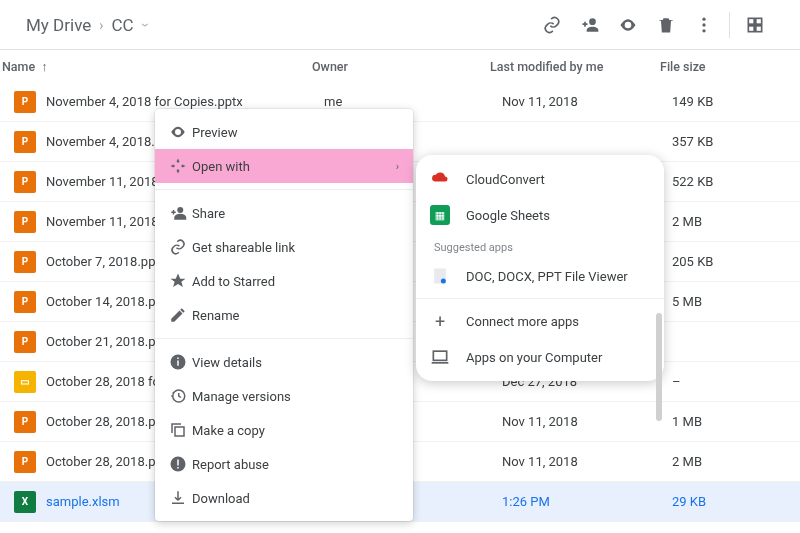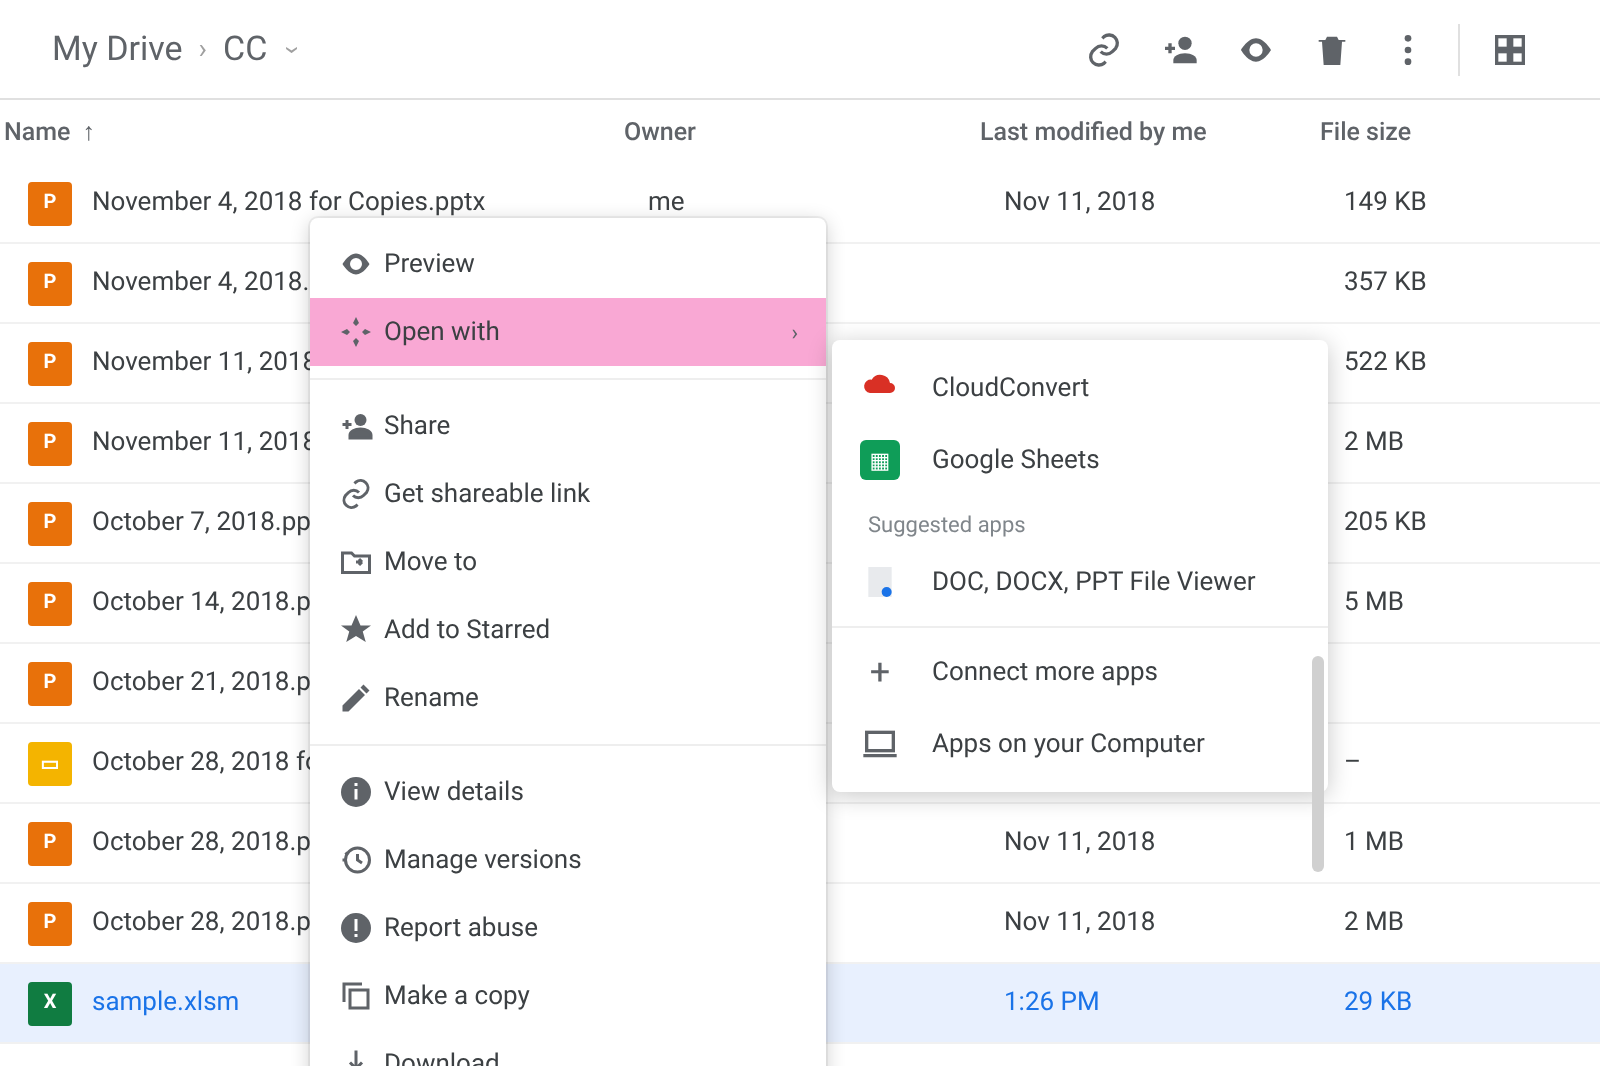--- a/index.html
+++ b/index.html
@@ -24,21 +24,21 @@
 .fi-sl{background:#f4b400}
 .fi-xl{background:#107c41}
 .fname{flex:0 0 278px;white-space:nowrap;overflow:hidden;text-overflow:ellipsis}
 .menu{position:absolute;top:109px;left:155px;width:258px;background:#fff;border-radius:4px;box-shadow:0 2px 10px rgba(0,0,0,.2),0 0 0 1px rgba(0,0,0,.05);padding:6px 0;z-index:10}
 .mitem{height:34px;display:flex;align-items:center;padding:0 14px;gap:5px;color:#3c4043;font-size:13px;cursor:pointer}
 .mitem:hover,.mitem.hl{background:#f9a8d4}
 .mitem .ic{width:18px;height:18px;display:flex;align-items:center;justify-content:center;color:#5f6368}
 .mitem .ic svg{width:18px;height:18px}
 .mitem .arr{margin-left:auto;color:#5f6368;font-size:11px}
 .mdiv{height:1px;background:#eee;margin:6px 0}
-.sub{position:absolute;top:170px;left:416px;width:248px;background:#fff;border-radius:4px;box-shadow:0 2px 12px rgba(0,0,0,.22);padding:6px 0;z-index:11}
+.sub{position:absolute;top:155px;left:416px;width:248px;background:#fff;border-radius:16px;box-shadow:0 2px 12px rgba(0,0,0,.22);padding:6px 0;z-index:11}
 .sitem{height:36px;display:flex;align-items:center;padding:0 14px;gap:16px;font-size:13px;cursor:pointer}
 .sicon{width:20px;height:20px;border-radius:3px;display:flex;align-items:center;justify-content:center}
 .shdr{padding:8px 18px 4px;font-size:11px;color:#80868b}
 .sdiv{height:1px;background:#eee;margin:4px 0}
 .scrollh{position:absolute;right:2px;top:158px;width:6px;height:108px;background:#d0d0d0;border-radius:3px}
 </style>
 </head>
 <body>
 
 <div class="topbar">
@@ -211,29 +211,20 @@
       <span class="ic">
         <svg viewBox="0 0 24 24" fill="none" stroke="currentColor" stroke-width="2">
           <path d="M10 13a5 5 0 0 0 7 0l2-2a5 5 0 0 0-7-7l-1 1"></path>
           <path d="M14 11a5 5 0 0 0-7 0l-2 2a5 5 0 0 0 7 7l1-1"></path>
         </svg>
       </span>
       <span>Get shareable link</span>
     </div>
   <div class="mitem">
       <span class="ic">
-        <svg viewBox="0 0 24 24" fill="none" stroke="currentColor" stroke-width="2">
-          <path d="M3 6h6l2 2h10v11H3z"></path>
-          <path d="M12 12h4m0 0l-2-2m2 2l-2 2"></path>
-        </svg>
-      </span>
-      <span>Move to</span>
-    </div>
-  <div class="mitem">
-      <span class="ic">
         <svg viewBox="0 0 24 24" fill="currentColor">
           <path d="M12 2l3 7h7l-5.5 4 2 7L12 16l-6.5 4 2-7L2 9h7z"></path>
         </svg>
       </span>
       <span>Add to Starred</span>
     </div>
   <div class="mitem">
       <span class="ic">
         <svg viewBox="0 0 24 24" fill="currentColor">
           <path d="M3 17l11-11 4 4L7 21H3v-4zM15 5l2-2 4 4-2 2-4-4z"></path>
@@ -256,36 +247,36 @@
       <span class="ic">
         <svg viewBox="0 0 24 24" fill="none" stroke="currentColor" stroke-width="2">
           <circle cx="13" cy="12" r="8"></circle>
           <path d="M13 8v4l3 2M3 12h2M5 7l1 1"></path>
         </svg>
       </span>
       <span>Manage versions</span>
     </div>
   <div class="mitem">
       <span class="ic">
+        <svg viewBox="0 0 24 24" fill="none" stroke="currentColor" stroke-width="2">
+          <rect x="8" y="8" width="12" height="12"></rect>
+          <path d="M4 16V4h12"></path>
+        </svg>
+      </span>
+      <span>Make a copy</span>
+    </div>
+  <div class="mitem">
+      <span class="ic">
         <svg viewBox="0 0 24 24" fill="currentColor">
           <circle cx="12" cy="12" r="10"></circle>
           <rect x="11" y="6" width="2" height="8" fill="#fff"></rect>
           <rect x="11" y="16" width="2" height="2" fill="#fff"></rect>
         </svg>
       </span>
       <span>Report abuse</span>
-    </div>
-  <div class="mitem">
-      <span class="ic">
-        <svg viewBox="0 0 24 24" fill="none" stroke="currentColor" stroke-width="2">
-          <rect x="8" y="8" width="12" height="12"></rect>
-          <path d="M4 16V4h12"></path>
-        </svg>
-      </span>
-      <span>Make a copy</span>
     </div>
   <div class="mitem">
       <span class="ic">
         <svg viewBox="0 0 24 24" fill="none" stroke="currentColor" stroke-width="2">
           <path d="M12 3v12m0 0l-4-4m4 4l4-4M4 19h16"></path>
         </svg>
       </span>
       <span>Download</span>
     </div>
 

